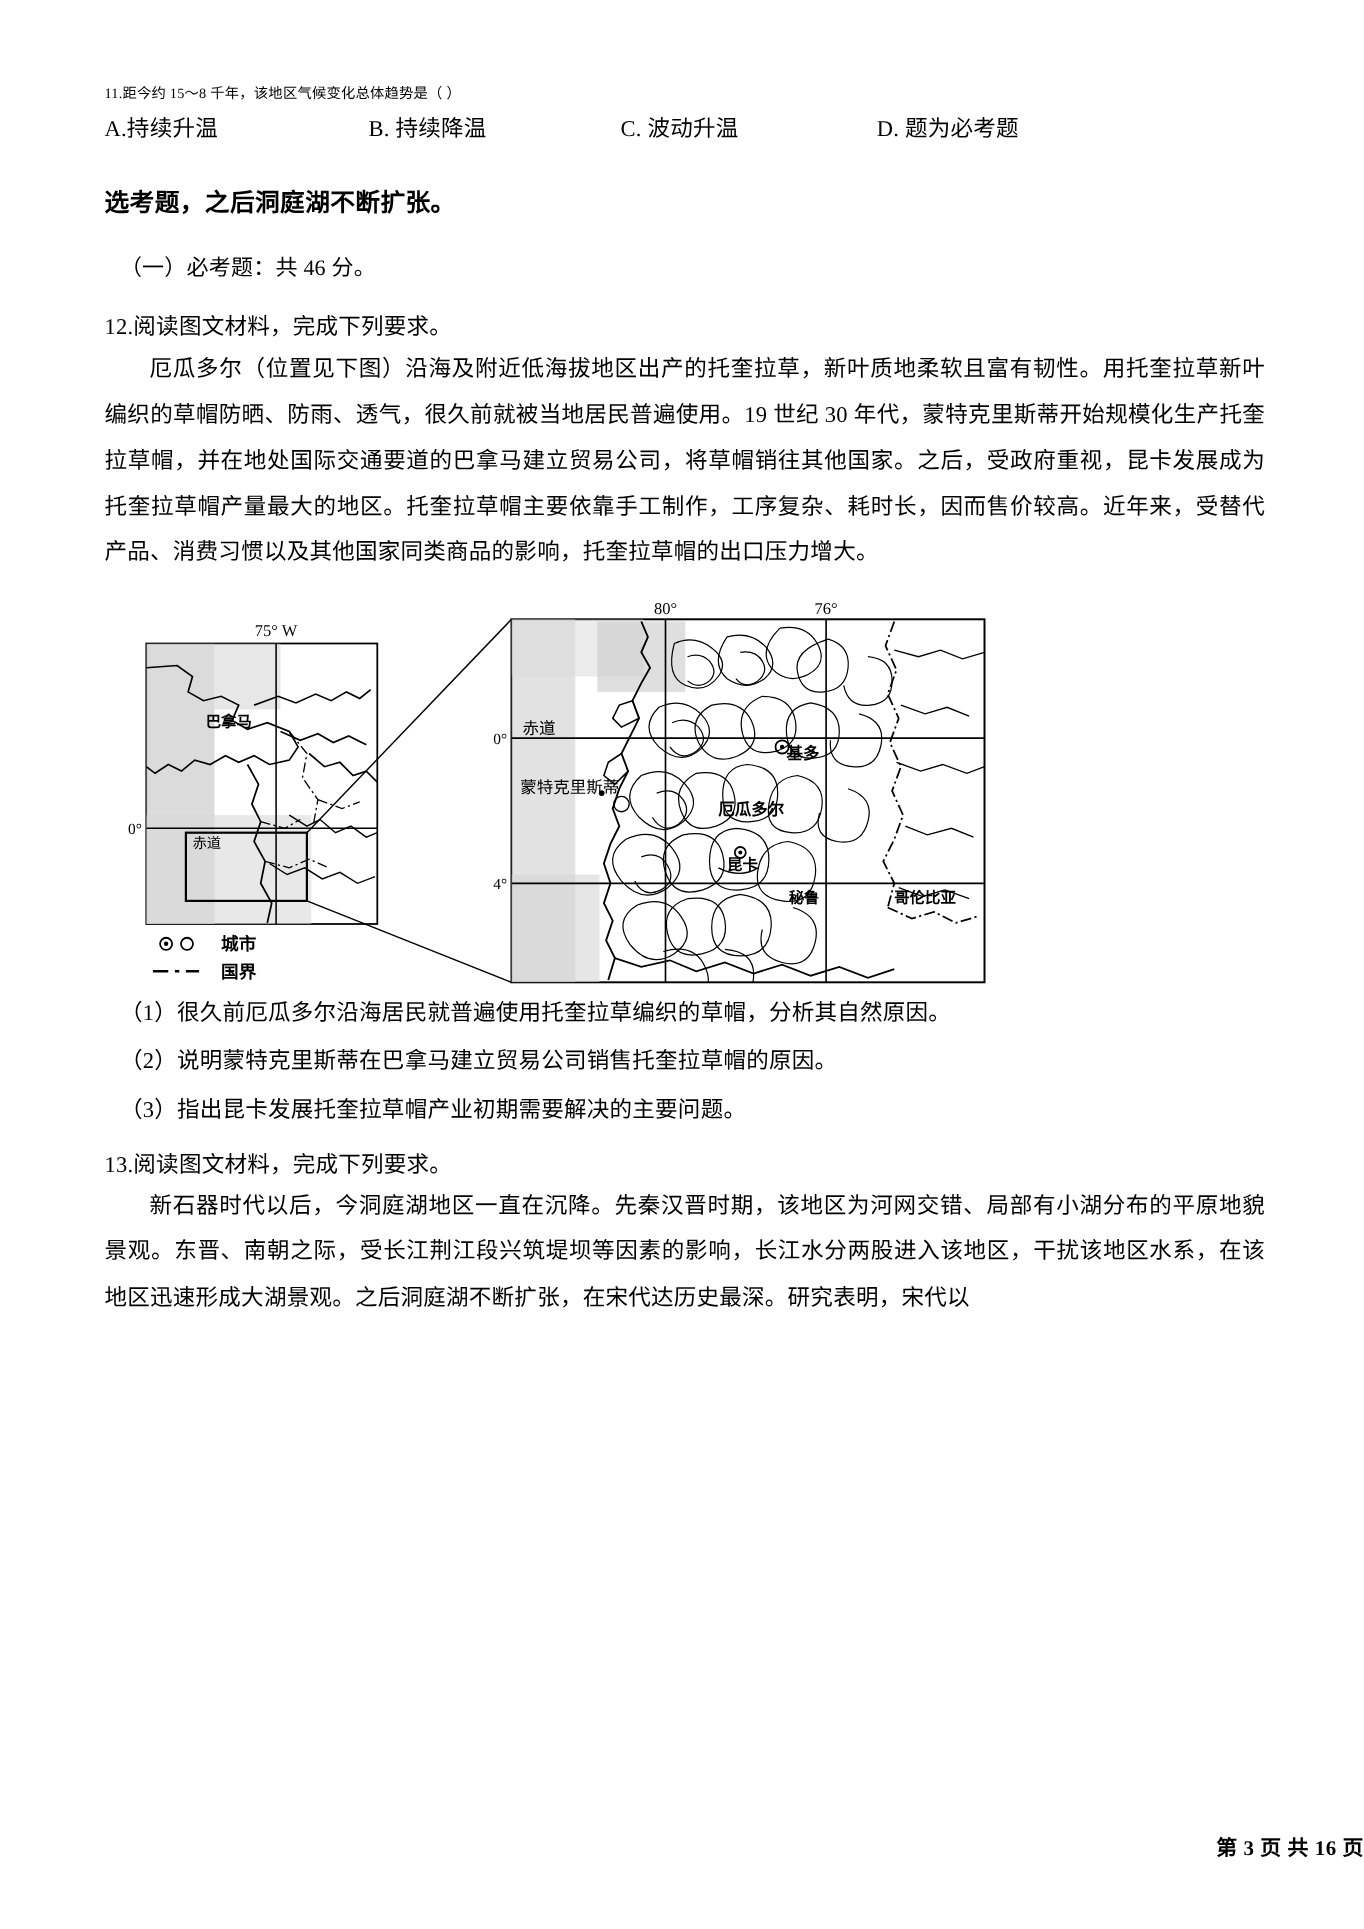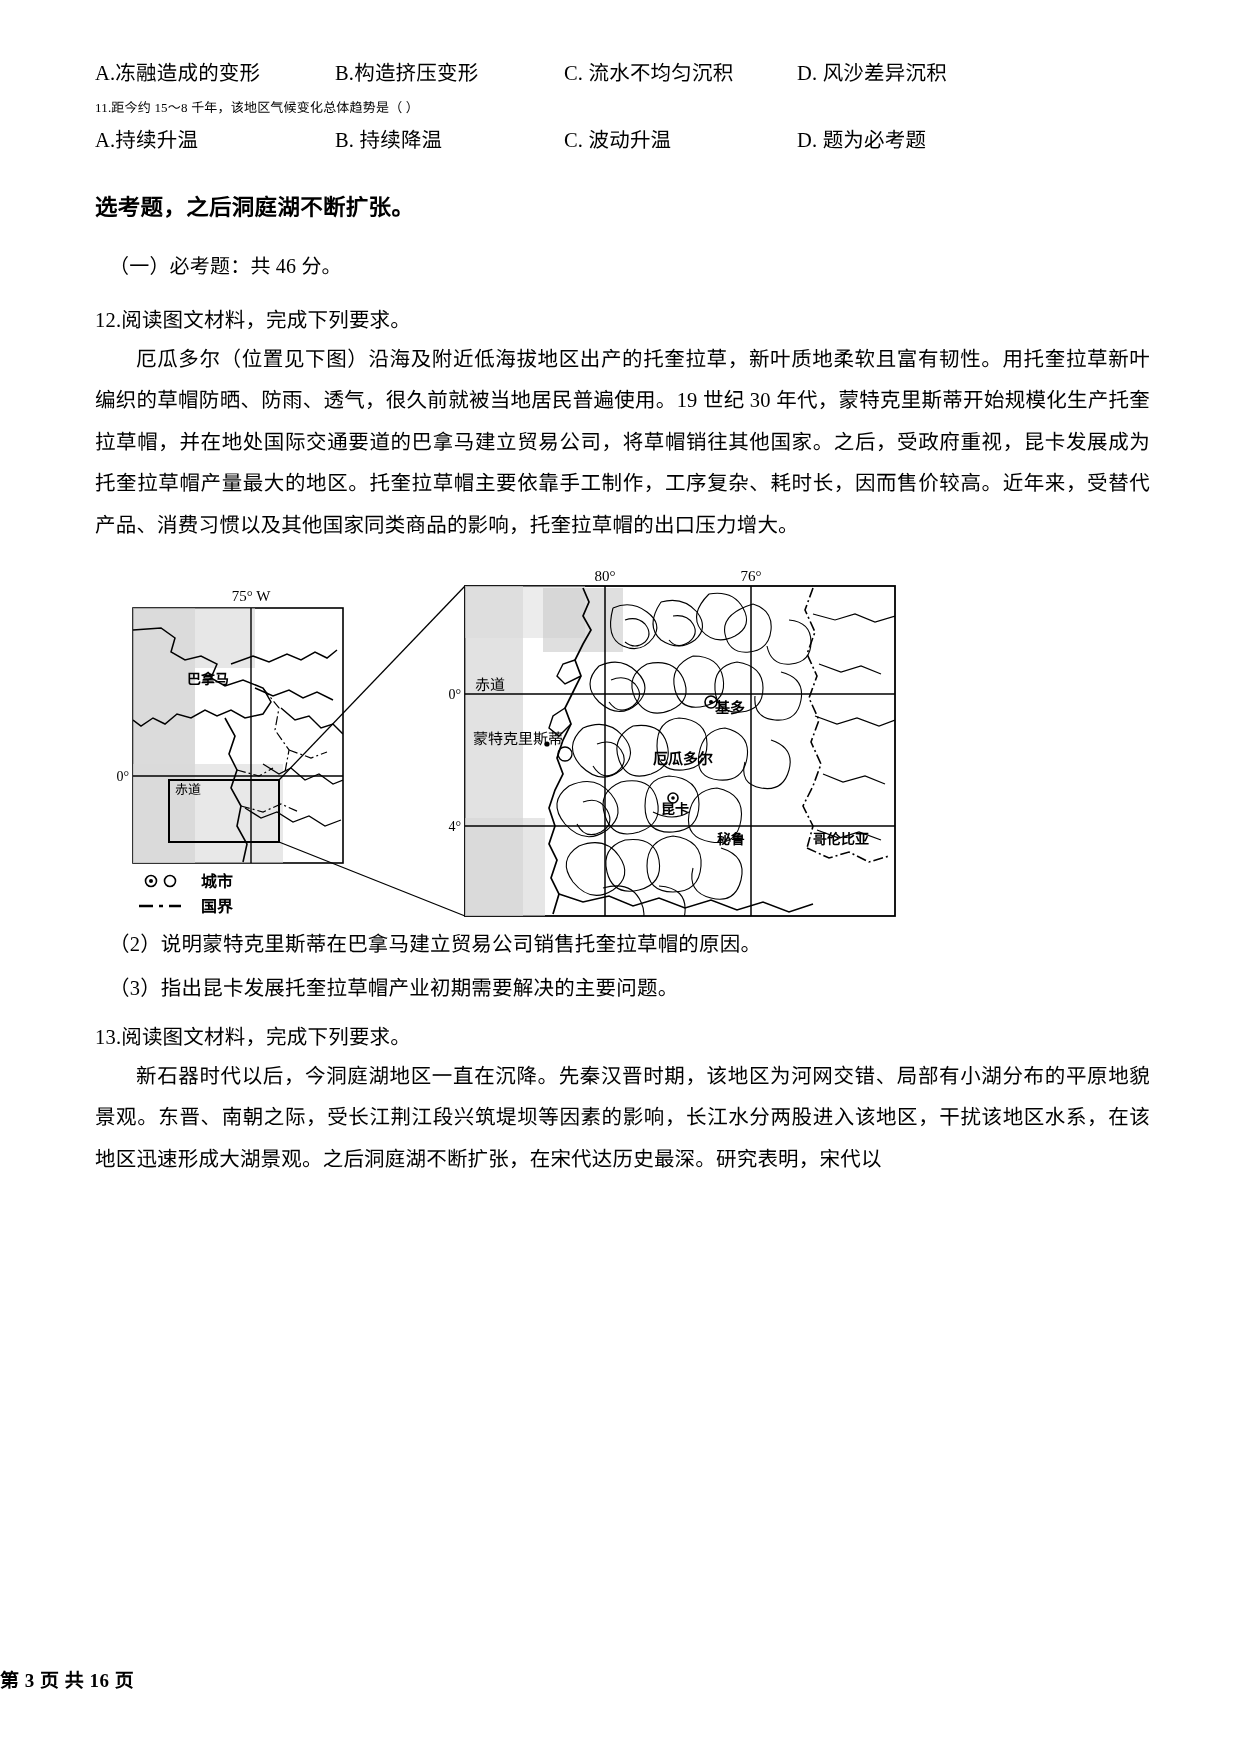--- a/index.html
+++ b/index.html
@@ -104,38 +104,32 @@
     margin: 22px 0 10px 18px;
   }
   .figure svg { display: block; }
 
   
   .footer {
     position: absolute;
     left: 0;
     right: 0;
     bottom: 62px;
-    text-align: left;
+    text-align: right;
     font-size: 19px;
     font-weight: bold;
     letter-spacing: 0.5px;
   }
 </style>
 </head>
 <body>
 
 <div class="page">
   <div class="content">
 
-    <div class="option-row">
-      <span class="opt opt-a">A.冻融造成的变形</span>
-      <span class="opt opt-b">B.构造挤压变形</span>
-      <span class="opt opt-c">C. 流水不均匀沉积</span>
-      <span class="opt opt-d">D. 风沙差异沉积</span>
-    </div>
 
     <div class="stem-line">11.距今约 15～8 千年，该地区气候变化总体趋势是（   ）</div>
     <div class="option-row">
       <span class="opt opt-a">A.持续升温</span>
       <span class="opt opt-b">B. 持续降温</span>
       <span class="opt opt-c">C. 波动升温</span>
       <span class="opt opt-d">D. 题为必考题</span>
     </div>
 
     <div class="section-heading">
@@ -320,20 +314,21 @@
             <text x="88" y="370" font-family="'Liberation Sans',sans-serif" font-size="16" font-weight="bold">等高线／m</text>
           </g>
           <g>
             <path d="M24,390 L46,390 L38,382 M46,390 L38,397 M46,390 L70,390" fill="none" stroke="#000" stroke-width="2"></path>
             <text x="88" y="396" font-family="'Liberation Sans',sans-serif" font-size="16" font-weight="bold">河流</text>
           </g>
         </g>
       </svg>
     </div>
 
+    <div class="sub-q">（1）很久前厄瓜多尔沿海居民就普遍使用托奎拉草编织的草帽，分析其自然原因。</div>
     <div class="sub-q">（2）说明蒙特克里斯蒂在巴拿马建立贸易公司销售托奎拉草帽的原因。</div>
     <div class="sub-q">（3）指出昆卡发展托奎拉草帽产业初期需要解决的主要问题。</div>
 
     <div class="q-line">13.阅读图文材料，完成下列要求。</div>
     <p class="body-para">新石器时代以后，今洞庭湖地区一直在沉降。先秦汉晋时期，该地区为河网交错、局部有小湖分布的平原地貌景观。东晋、南朝之际，受长江荆江段兴筑堤坝等因素的影响，长江水分两股进入该地区，干扰该地区水系，在该地区迅速形成大湖景观。之后洞庭湖不断扩张，在宋代达历史最深。研究表明，宋代以</p>
 
   </div>
 
   <div class="footer">第 3 页 共 16 页</div>
 </div>

